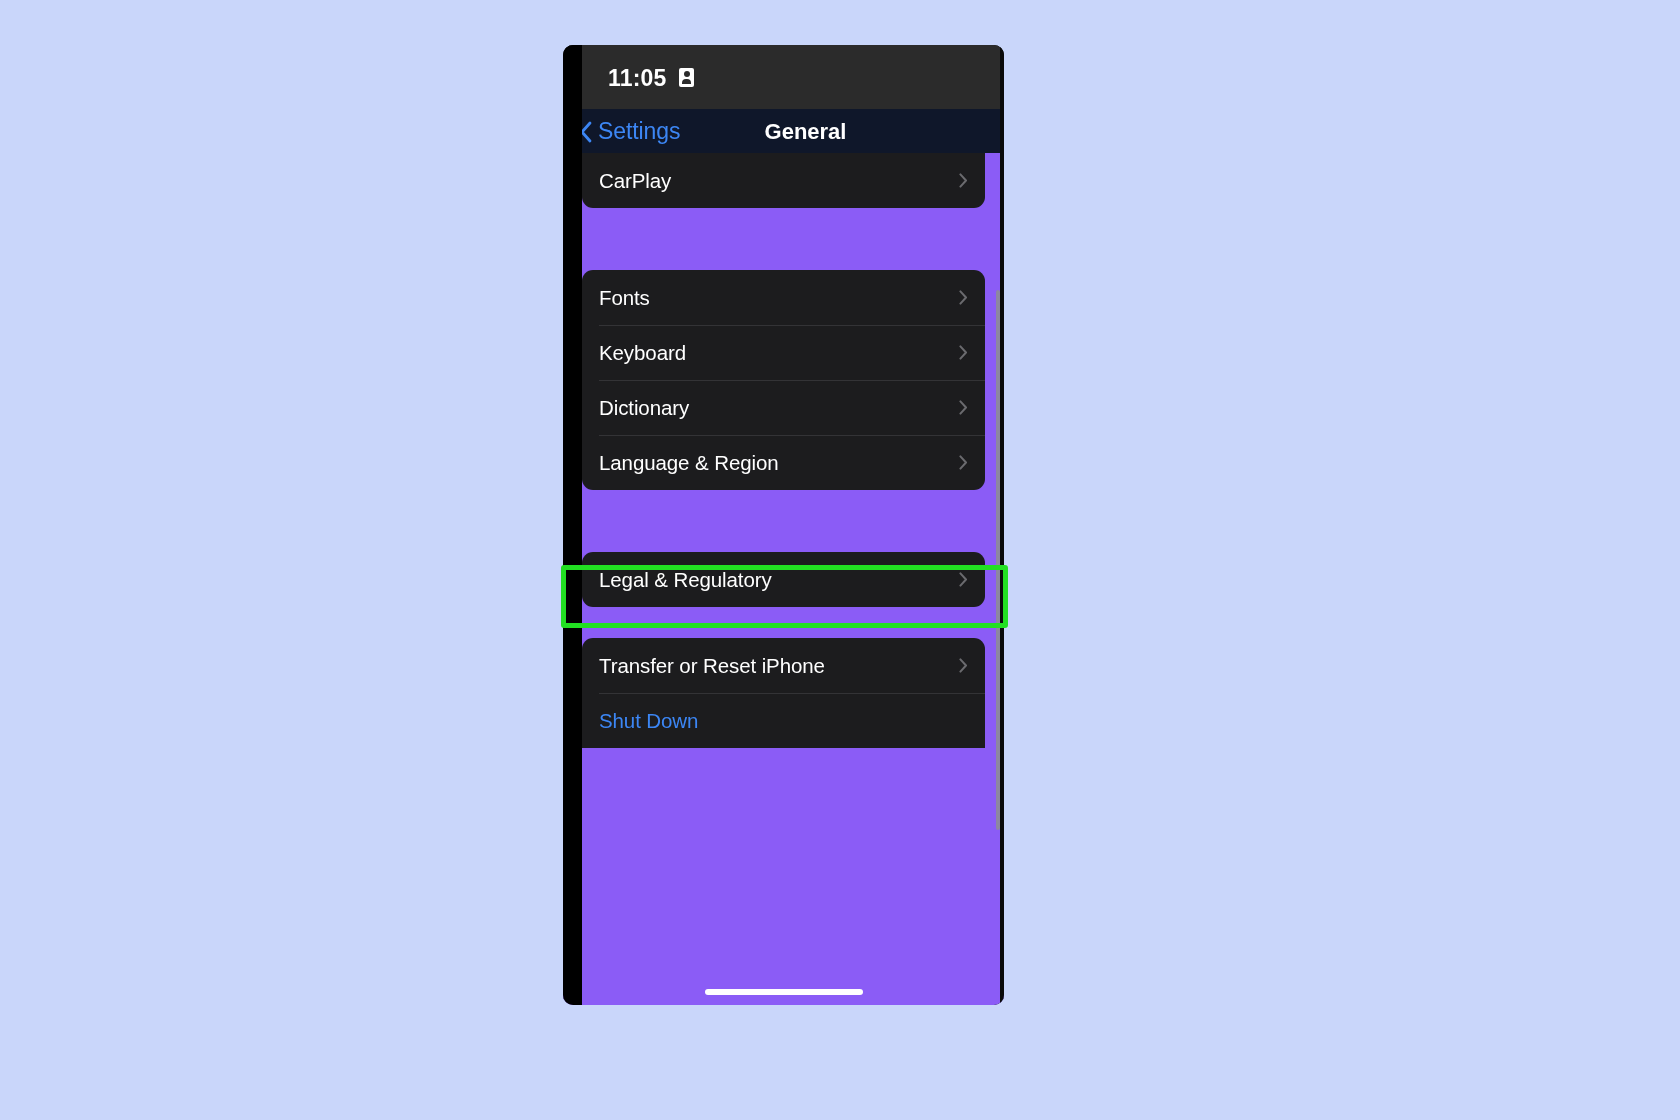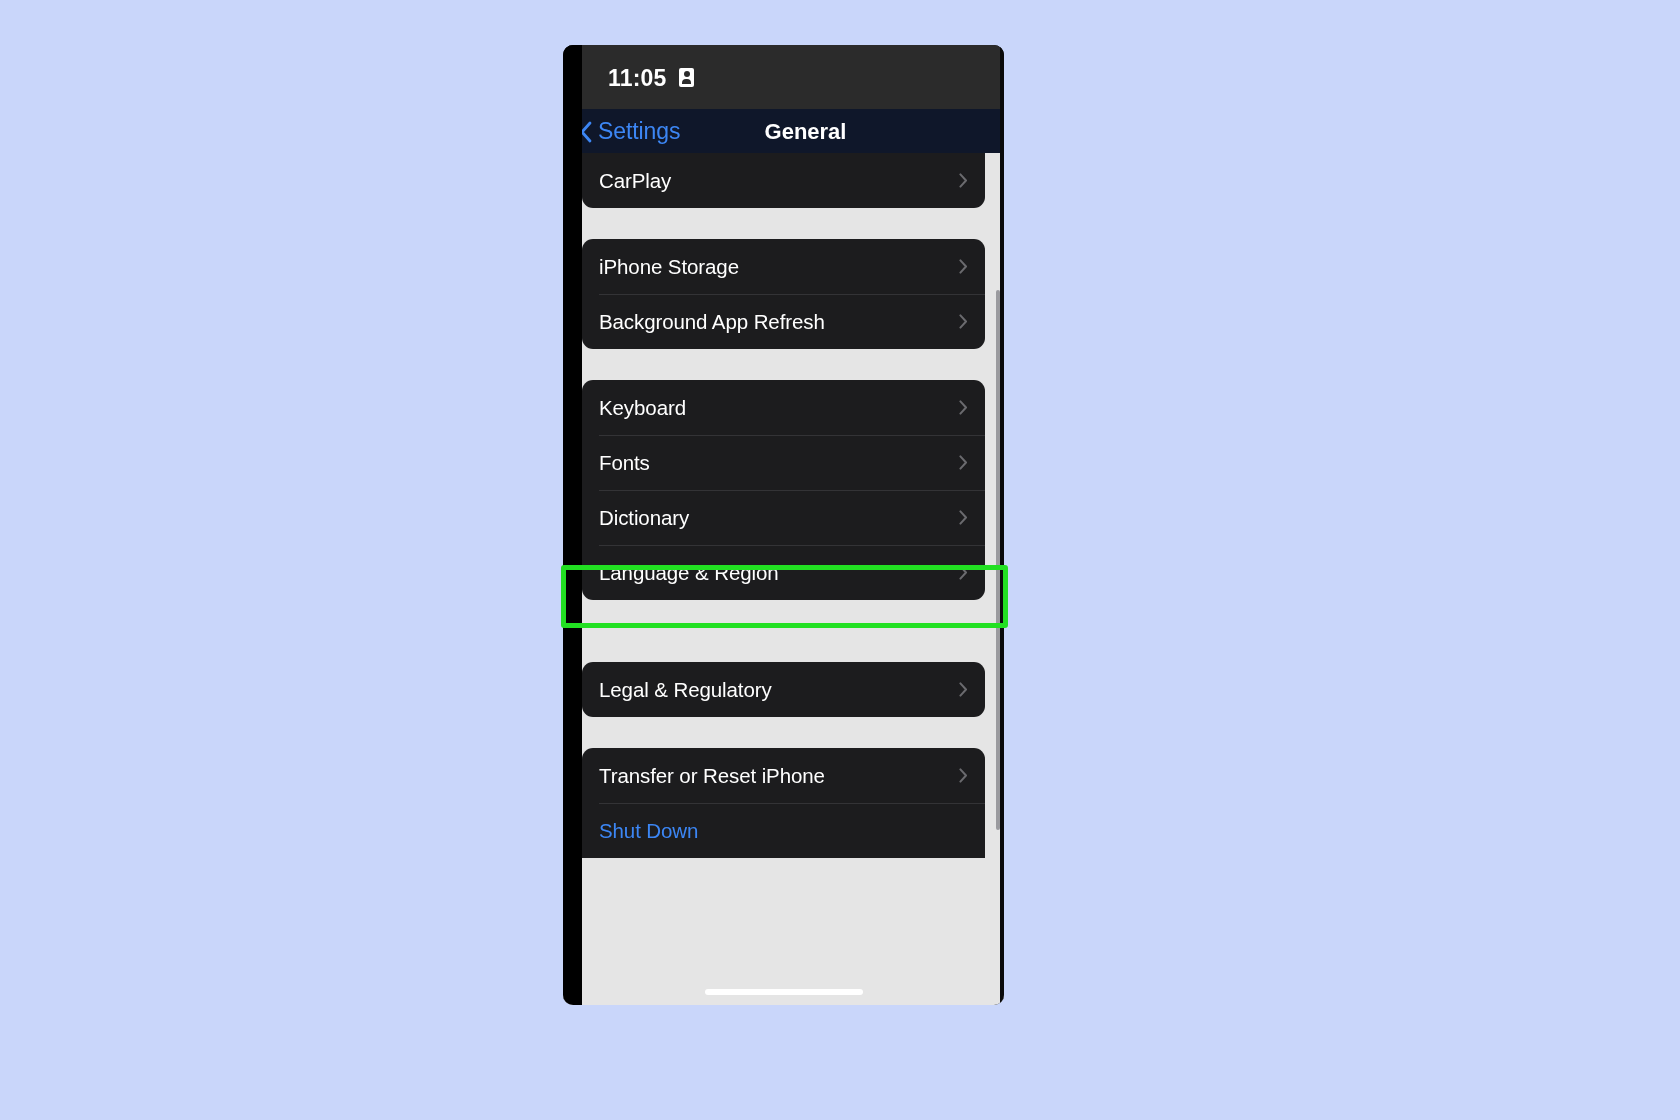--- a/index.html
+++ b/index.html
@@ -113,21 +113,21 @@
   }
   #nav-title {
     position:absolute; left:0; right:0; top:10px;
     text-align:center;
     color:#ffffff; font-size:22px; font-weight:bold;padding-left:44px;
   }
 
   
   #content {
     position:absolute; left:0; top:108px; right:0; bottom:0;
-    background:#e5e5e5;
+    background:#8b5cf6;
     overflow:hidden;
   }
   .group {
     margin:0 19px 0 19px;
     background:#1c1c1e;
     border-radius:11px;
     overflow:hidden;
   }
   .group.top-clip { border-radius:0 0 11px 11px; }
   .group.bottom-clip { border-radius:11px 11px 0 0; }
@@ -239,44 +239,30 @@
   <div id="content">
       <div class="group top-clip">
         <div class="row">
           <span class="row-label">CarPlay</span>
           <span class="chev"><svg width="9" height="15" viewBox="0 0 9 15">
               <path d="M1.4 1.4L7 7.5l-5.6 6.1" stroke="#6a6a6e" stroke-width="2" fill="none" stroke-linecap="round" stroke-linejoin="round"></path>
             </svg></span>
         </div>
       </div>
       <div class="gap"></div>
+      <div class="gap"></div>
       <div class="group">
         <div class="row">
-          <span class="row-label">iPhone Storage</span>
-          <span class="chev"><svg width="9" height="15" viewBox="0 0 9 15">
-              <path d="M1.4 1.4L7 7.5l-5.6 6.1" stroke="#6a6a6e" stroke-width="2" fill="none" stroke-linecap="round" stroke-linejoin="round"></path>
-            </svg></span>
-        </div>
-        <div class="row">
-          <span class="row-label">Background App Refresh</span>
-          <span class="chev"><svg width="9" height="15" viewBox="0 0 9 15">
-              <path d="M1.4 1.4L7 7.5l-5.6 6.1" stroke="#6a6a6e" stroke-width="2" fill="none" stroke-linecap="round" stroke-linejoin="round"></path>
-            </svg></span>
-        </div>
-      </div>
-      <div class="gap"></div>
-      <div class="group">
+          <span class="row-label">Fonts</span>
+          <span class="chev"><svg width="9" height="15" viewBox="0 0 9 15">
+              <path d="M1.4 1.4L7 7.5l-5.6 6.1" stroke="#6a6a6e" stroke-width="2" fill="none" stroke-linecap="round" stroke-linejoin="round"></path>
+            </svg></span>
+        </div>
         <div class="row">
           <span class="row-label">Keyboard</span>
-          <span class="chev"><svg width="9" height="15" viewBox="0 0 9 15">
-              <path d="M1.4 1.4L7 7.5l-5.6 6.1" stroke="#6a6a6e" stroke-width="2" fill="none" stroke-linecap="round" stroke-linejoin="round"></path>
-            </svg></span>
-        </div>
-        <div class="row">
-          <span class="row-label">Fonts</span>
           <span class="chev"><svg width="9" height="15" viewBox="0 0 9 15">
               <path d="M1.4 1.4L7 7.5l-5.6 6.1" stroke="#6a6a6e" stroke-width="2" fill="none" stroke-linecap="round" stroke-linejoin="round"></path>
             </svg></span>
         </div>
         <div class="row">
           <span class="row-label">Dictionary</span>
           <span class="chev"><svg width="9" height="15" viewBox="0 0 9 15">
               <path d="M1.4 1.4L7 7.5l-5.6 6.1" stroke="#6a6a6e" stroke-width="2" fill="none" stroke-linecap="round" stroke-linejoin="round"></path>
             </svg></span>
         </div>

